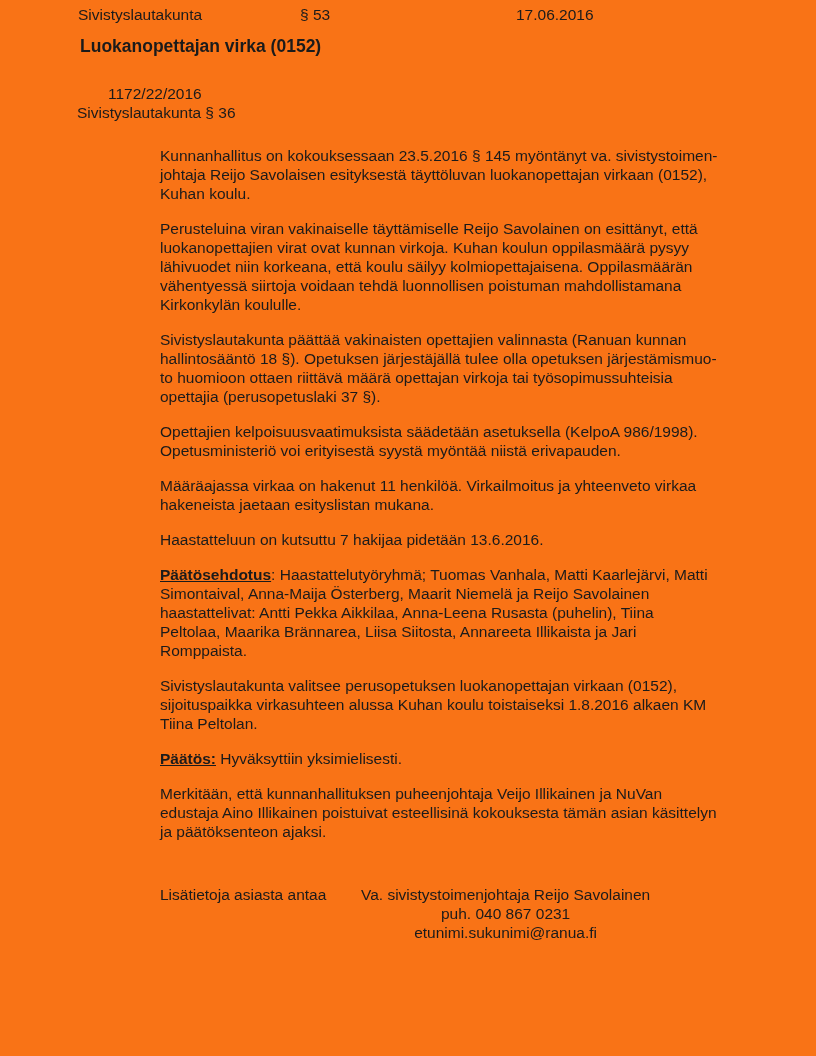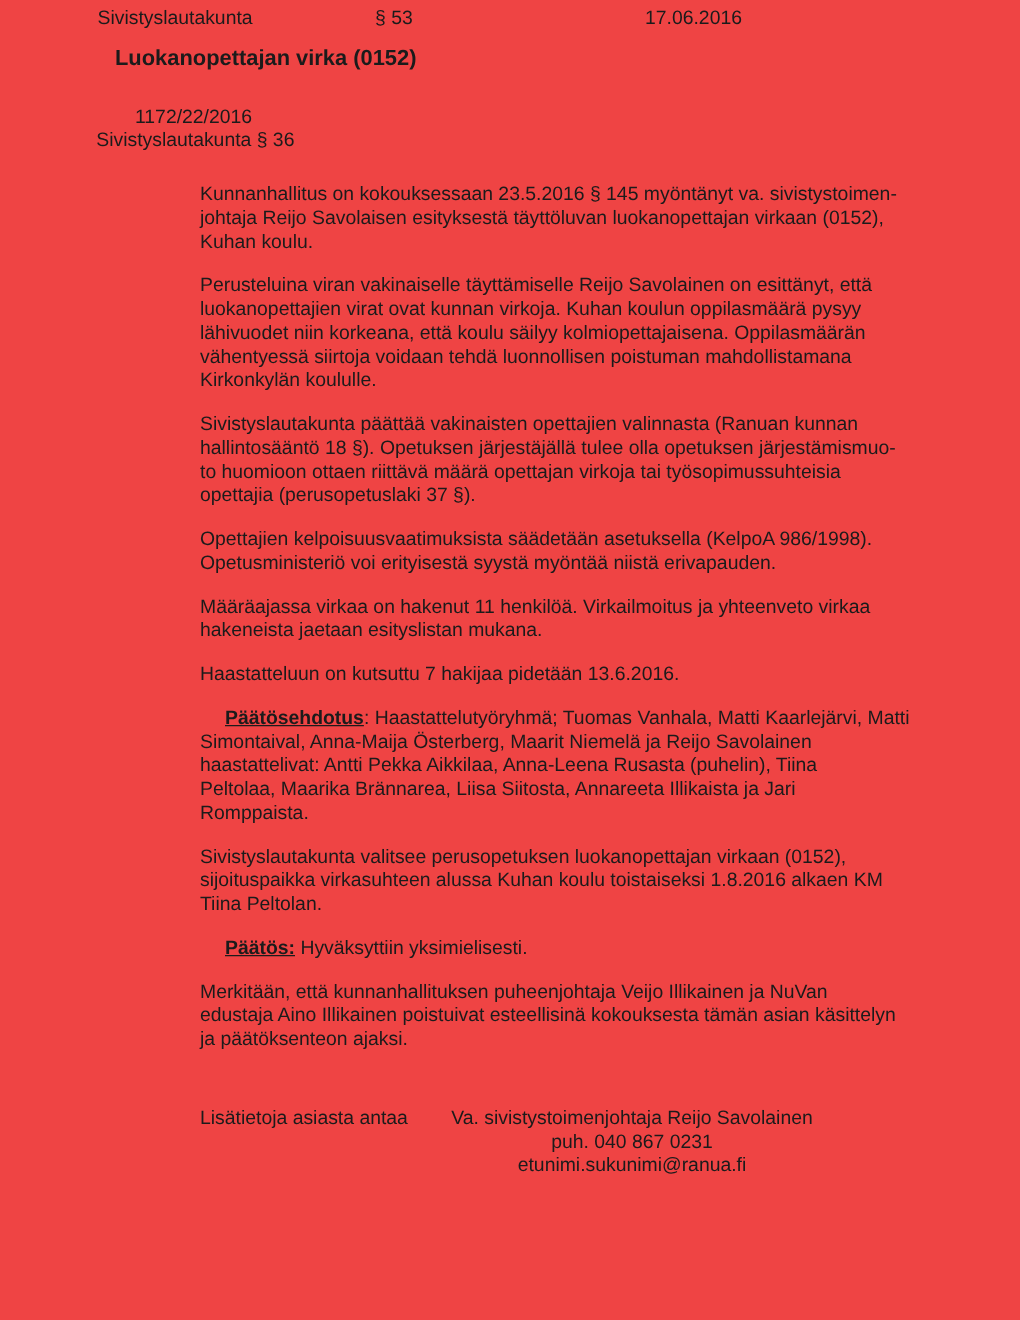--- a/index.html
+++ b/index.html
@@ -4,42 +4,42 @@
 <style>
   html, body {
     margin: 0;
     padding: 0;
     background: #ffffff;
   }
   .page {
     position: relative;
     width: 816px;
     height: 1056px;
-    background: #ef4444;
+    background: #f97316;
     font-family: "Liberation Sans", "DejaVu Sans", sans-serif;
     color: #1b1b1b;
     font-size: 15.5px;
     line-height: 19px;
     overflow: hidden;
   }
   .header-row {
     position: absolute;
     top: 5px;
     left: 0;
     width: 816px;
     height: 20px;
   }
   .header-committee { position: absolute; left: 78px; top: 0; white-space: nowrap; }
   .header-section   { position: absolute; left: 300px; top: 0; white-space: nowrap; }
   .header-date      { position: absolute; left: 516px; top: 0; white-space: nowrap; }
 
   .doc-title {
     position: absolute;
     top: 35px;
-    left: 92px;
+    left: 80px;
     font-size: 17.5px;
     font-weight: bold;
     line-height: 22px;
     white-space: nowrap;
   }
   .case-number {
     position: absolute;
     top: 84px;
     left: 77px;
     white-space: nowrap;
@@ -57,21 +57,20 @@
     left: 160px;
     width: 635px;
   }
   .para {
     margin: 0 0 16px 0;
     white-space: pre-line;
   }
   .lbl {
     font-weight: bold;
     text-decoration: underline;
-    margin-left: 20px;
   }
   .contact-row {
     display: flex;
     margin-top: 44px;
   }
   .contact-label {
     width: 201px;
     flex: 0 0 201px;
   }
   .contact-info {

